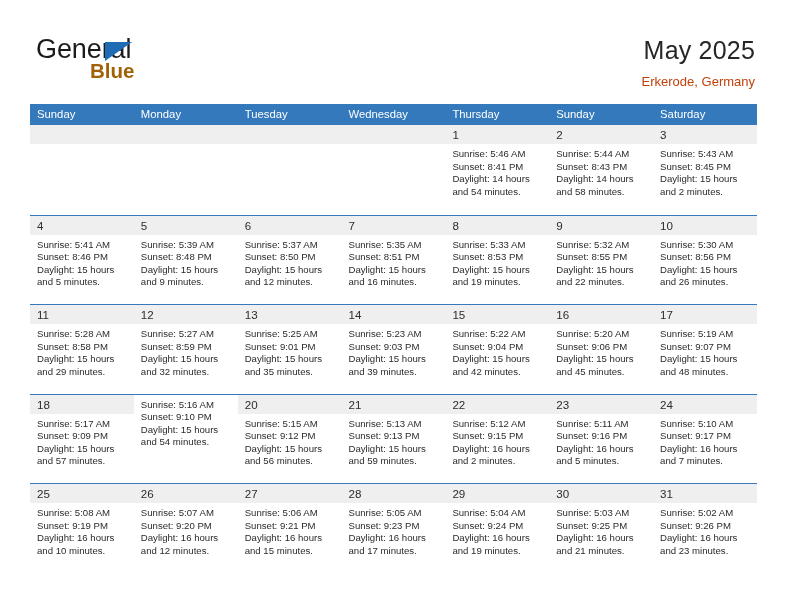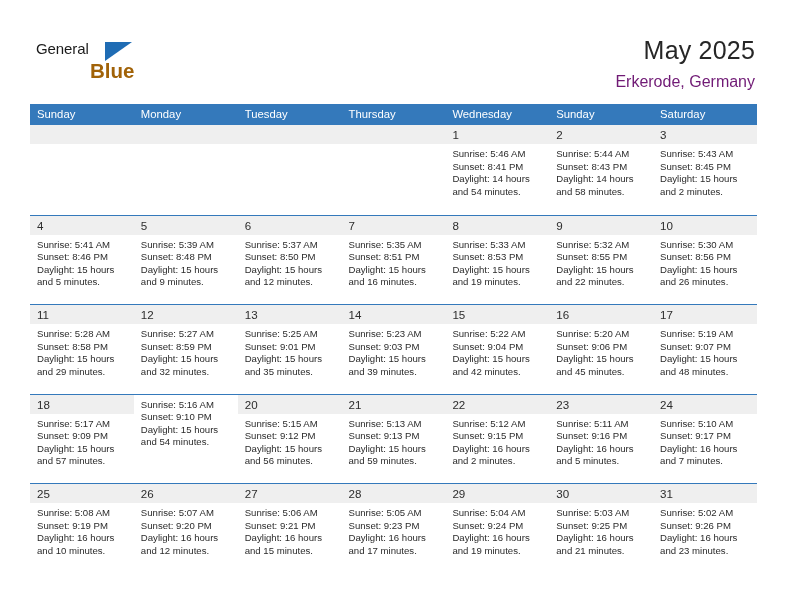--- a/index.html
+++ b/index.html
@@ -30,21 +30,21 @@
   .logo {
     position: absolute;
     left: 36px;
     top: 37px;
     width: 140px;
     height: 50px;
   }
   .logo-general {
     position: absolute;
     left: 0; top: 0;
-    font-size: 15px;
+    font-size: 27px;
     letter-spacing: -0.1px;
     color: #1b1b1b;
     font-family: "Liberation Sans", sans-serif;
     line-height: 24px;
   }
   .logo-triangle {
     position: absolute;
     left: 69px;
     top: 5px;
     width: 0; height: 0;
@@ -69,22 +69,22 @@
     text-align: right;
   }
   .cal-title {
     font-size: 25px;
     color: #262626;
     font-weight: normal;
     line-height: 32px;
     letter-spacing: 0.2px;
   }
   .cal-subtitle {
-    font-size: 16px;
-    color: #701a75;
+    font-size: 13px;
+    color: #c2410c;
     line-height: 20px;
     margin-top: 6px;
   }
 
   
   .calendar {
     position: absolute;
     left: 30px;
     top: 104px;
     width: 727px;
@@ -164,22 +164,22 @@
       <div class="cal-subtitle">Erkerode, Germany</div>
     </div>
 
   </div>
 
   <div class="calendar">
     <div class="dow-row">
         <div class="dow-cell">Sunday</div>
         <div class="dow-cell">Monday</div>
         <div class="dow-cell">Tuesday</div>
+        <div class="dow-cell">Wednesday</div>
         <div class="dow-cell">Thursday</div>
-        <div class="dow-cell">Wednesday</div>
         <div class="dow-cell">Sunday</div>
         <div class="dow-cell">Saturday</div>
       </div>
     <div id="weeks-container">
         <div class="week-row first">
           <div class="day-cell empty">
             <div class="day-num-band"><span class="day-num"></span></div>
           </div>
           <div class="day-cell empty">
             <div class="day-num-band"><span class="day-num"></span></div>

